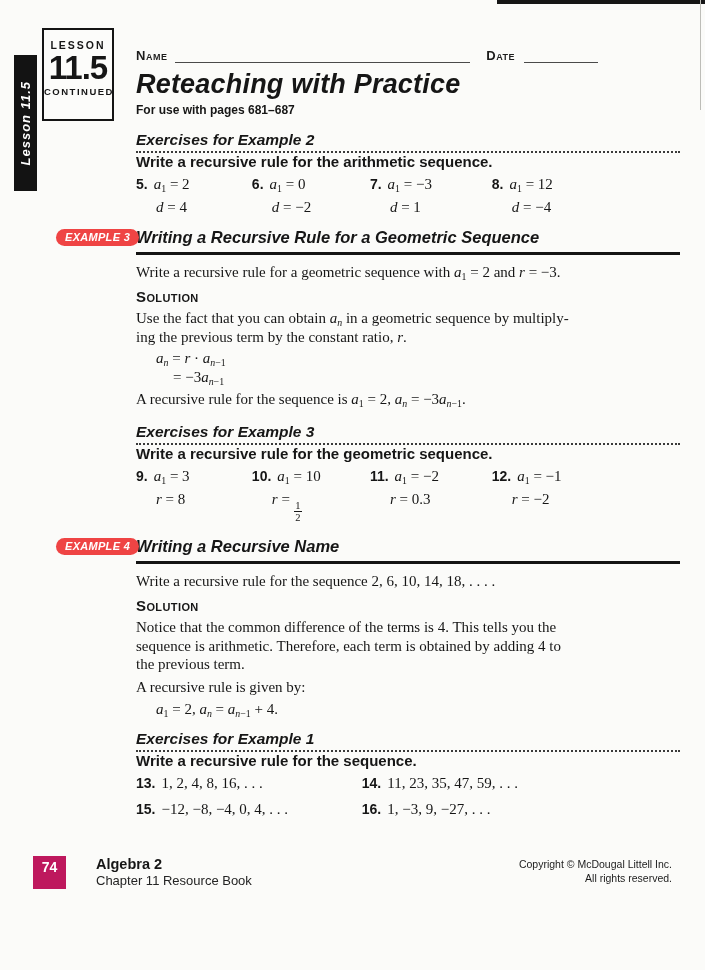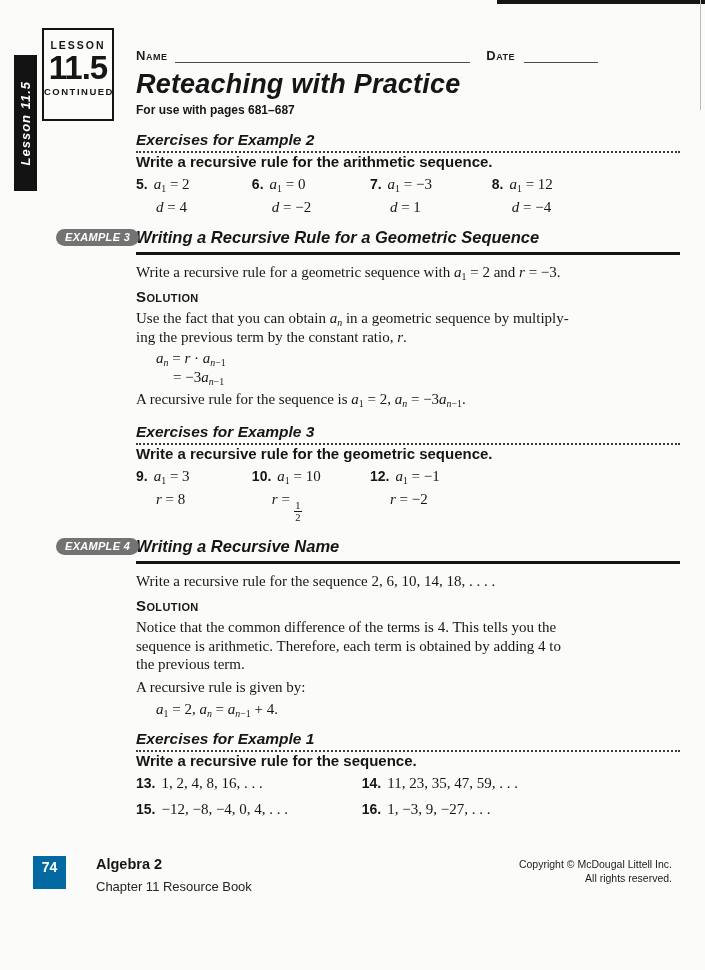--- a/index.html
+++ b/index.html
@@ -53,44 +53,44 @@
   .prob-grid { display:grid; margin-top:6px; }
   .grid4 { grid-template-columns:21.3% 21.7% 22.4% 34.6%; }
   .grid2 { grid-template-columns:41.5% 58.5%; row-gap:9px; }
   .prob { font-size:15px; }
   .pnum { font-family:"Liberation Sans", sans-serif; font-weight:700; font-size:14px; margin-right:6px; }
   .pl2 { margin-left:20px; margin-top:6px; }
 
   
   .ex-header { position:relative; margin-top:12px; border-bottom:3px solid #141414; padding-bottom:5px; }
   .ex-header.mt-lg { margin-top:14px; }
-  .ex-badge { position:absolute; left:-80px; top:1px; background:#737373; color:#fff;
+  .ex-badge { position:absolute; left:-80px; top:1px; background:#ef4444; color:#fff;
     border-radius:9px; padding:2px 9px 3px; font-family:"Liberation Sans", sans-serif;
     font-style:italic; font-weight:700; font-size:11px; letter-spacing:0.3px; white-space:nowrap; }
   .ex-title { font-family:"Liberation Sans", sans-serif; font-style:italic; font-weight:700; font-size:16.5px; }
 
   .para { font-size:15px; line-height:1.25; margin-top:8px; width:482px; }
   .tight { margin-top:4px; }
   .solution { font-family:"Liberation Sans", sans-serif; font-weight:700; font-size:15px;
     font-variant:small-caps; letter-spacing:0.4px; margin-top:6px; }
   .math { font-size:15px; margin-left:20px; margin-top:4px; }
   .math-cont { margin-left:37px; margin-top:2px; }
   sub { font-size:66%; line-height:0; vertical-align:-3px; }
   .frac { display:inline-flex; flex-direction:column; align-items:center; line-height:1.05;
     font-size:10.5px; vertical-align:-5px; }
   .frac .fn { border-bottom:1px solid #161616; padding:0 1.5px; }
 
   
   .footer { position:absolute; left:33px; right:33px; top:856px; display:flex;
     align-items:flex-start; font-family:"Liberation Sans", sans-serif; }
-  .page-square { width:33px; height:33px; background:#0369a1; color:#fff; display:flex;
+  .page-square { width:33px; height:33px; background:#be185d; color:#fff; display:flex;
     justify-content:center; padding-top:3px; font-weight:700; font-size:14px; }
   .book { margin-left:30px; }
   .book-title { font-weight:700; font-size:14.5px; }
-  .book-sub { font-size:13px; margin-top:7px; color:#242424; }
+  .book-sub { font-size:13px; margin-top:1px; color:#242424; }
   .copyright { margin-left:auto; text-align:right; font-size:10.5px; line-height:1.3;
     padding-top:2px; color:#1c1c1c; }
 </style>
 </head>
 <body>
 
 <div class="page">
   <div class="artifact-top"></div>
   <div class="artifact-right"></div>
 
@@ -156,20 +156,24 @@
         <div class="pl2"><i>r</i> = 8</div>
       </div>
       <div class="prob">
         <div><span class="pnum">10.</span><span><i>a</i><sub>1</sub> = 10</span></div>
         <div class="pl2"><i>r</i> = <span class="frac">
               <span class="fn">1</span>
               <span>2</span>
             </span></div>
       </div>
       <div class="prob">
+        <div><span class="pnum">11.</span><span><i>a</i><sub>1</sub> = −2</span></div>
+        <div class="pl2"><i>r</i> = 0.3</div>
+      </div>
+      <div class="prob">
         <div><span class="pnum">12.</span><span><i>a</i><sub>1</sub> = −1</span></div>
         <div class="pl2"><i>r</i> = −2</div>
       </div>
     </div>
 
     <div class="ex-header mt-lg">
       <span class="ex-badge">EXAMPLE 4</span>
       <span class="ex-title">Writing a Recursive Name</span>
     </div>
     <div class="para">Write a recursive rule for the sequence 2, 6, 10, 14, 18, . . . .</div>

